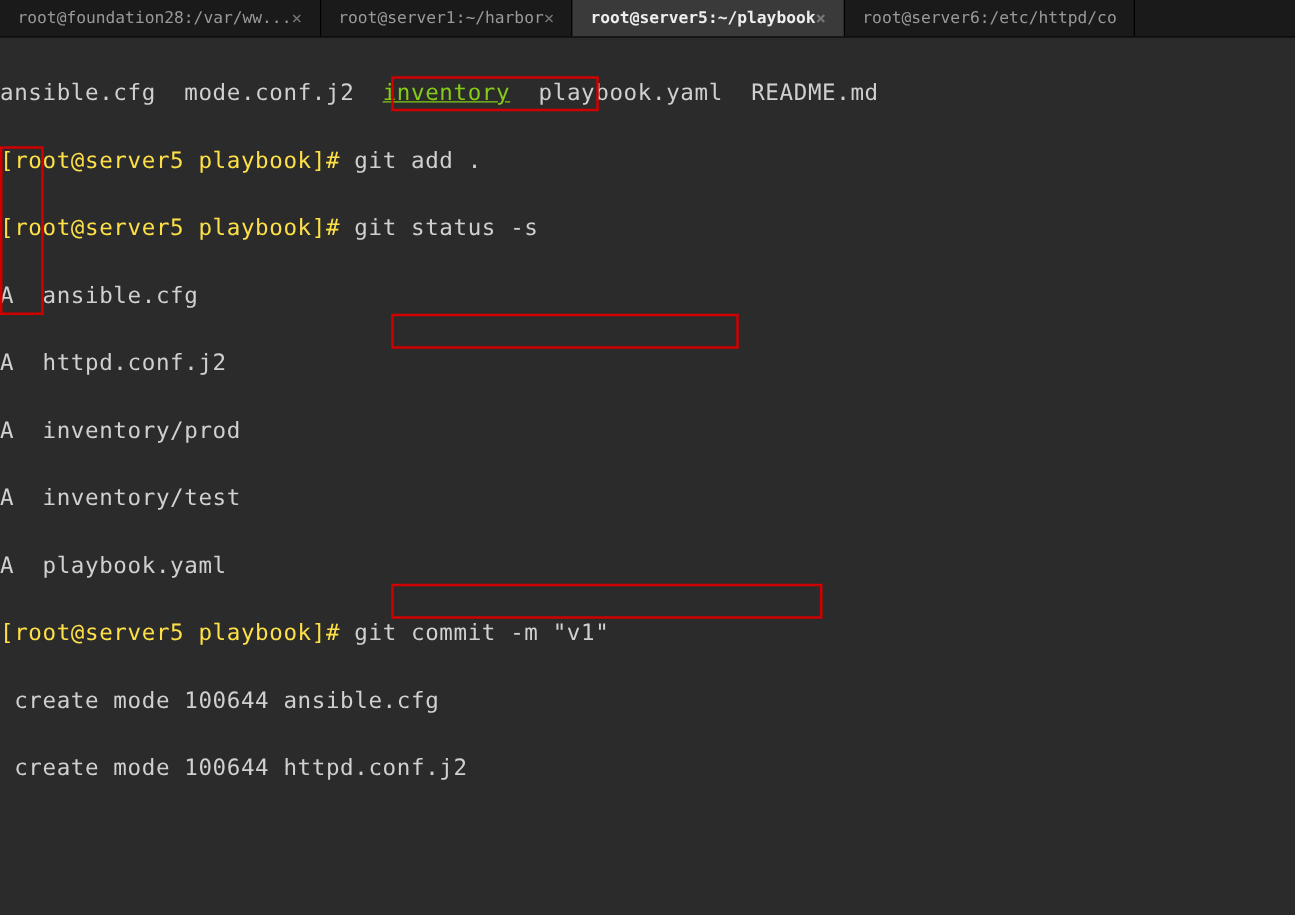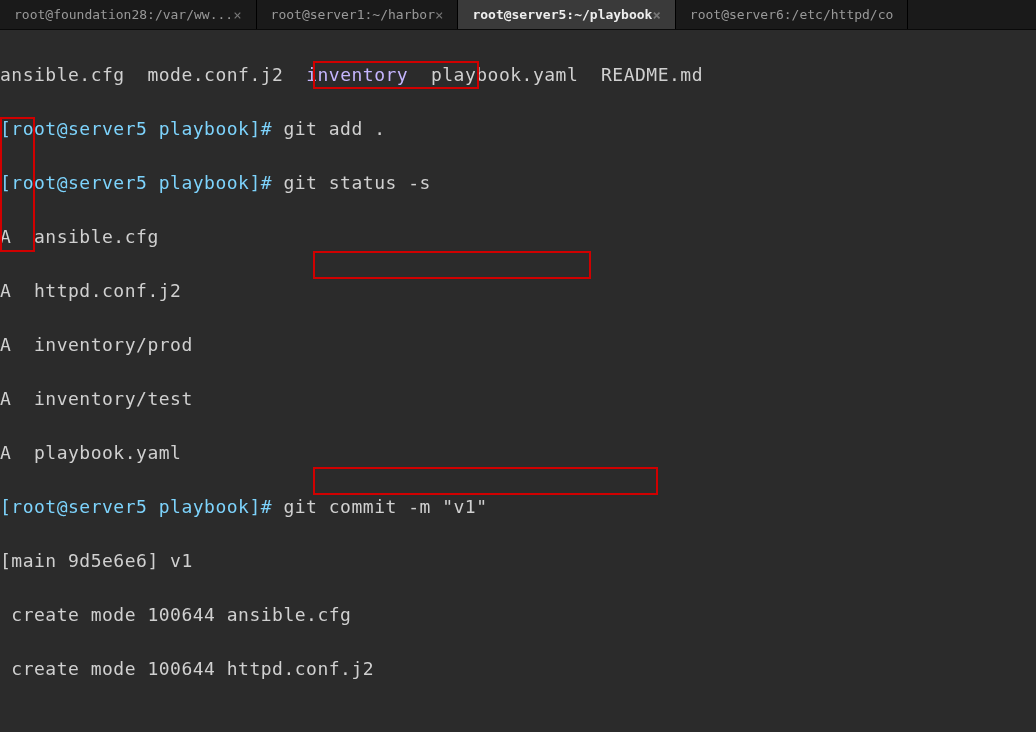--- a/index.html
+++ b/index.html
@@ -40,22 +40,22 @@
     cursor: pointer;
   }
   .terminal {
     padding: 4px 0 0 0;
     line-height: 27px;
     letter-spacing: 0.5px;
     white-space: pre;
     position: relative;
   }
   .line { white-space: pre; }
-  .prompt { color: #7dd3fc; }
-  .dir-link { color: #c4b5fd; }
+  .prompt { color: #fde047; }
+  .dir-link { color: #84cc16; text-decoration: underline; }
   .hl-box {
     border: 2px solid #d00000;
     position: absolute;
     pointer-events: none;
   }
 </style>
 </head>
 <body>
 
 <div class="tabs">
@@ -79,21 +79,20 @@
 <div class="terminal">
 <div class="line"><span>ansible.cfg</span>  <span>mode.conf.j2</span>  <span class="dir-link">inventory</span>  <span>playbook.yaml</span>  <span>README.md</span></div>
 <div class="line"><span class="prompt">[root@server5 playbook]# </span><span>git add .</span></div>
 <div class="line"><span class="prompt">[root@server5 playbook]# </span><span>git status -s</span></div>
 <div class="line">A  ansible.cfg</div>
 <div class="line">A  httpd.conf.j2</div>
 <div class="line">A  inventory/prod</div>
 <div class="line">A  inventory/test</div>
 <div class="line">A  playbook.yaml</div>
 <div class="line"><span class="prompt">[root@server5 playbook]# </span><span>git commit -m "v1"</span></div>
-<div class="line">[main 9d5e6e6] v1</div>
 <div class="line"> create mode 100644 ansible.cfg</div>
 <div class="line"> create mode 100644 httpd.conf.j2</div>
 
 
 
 
 
 
 
 

